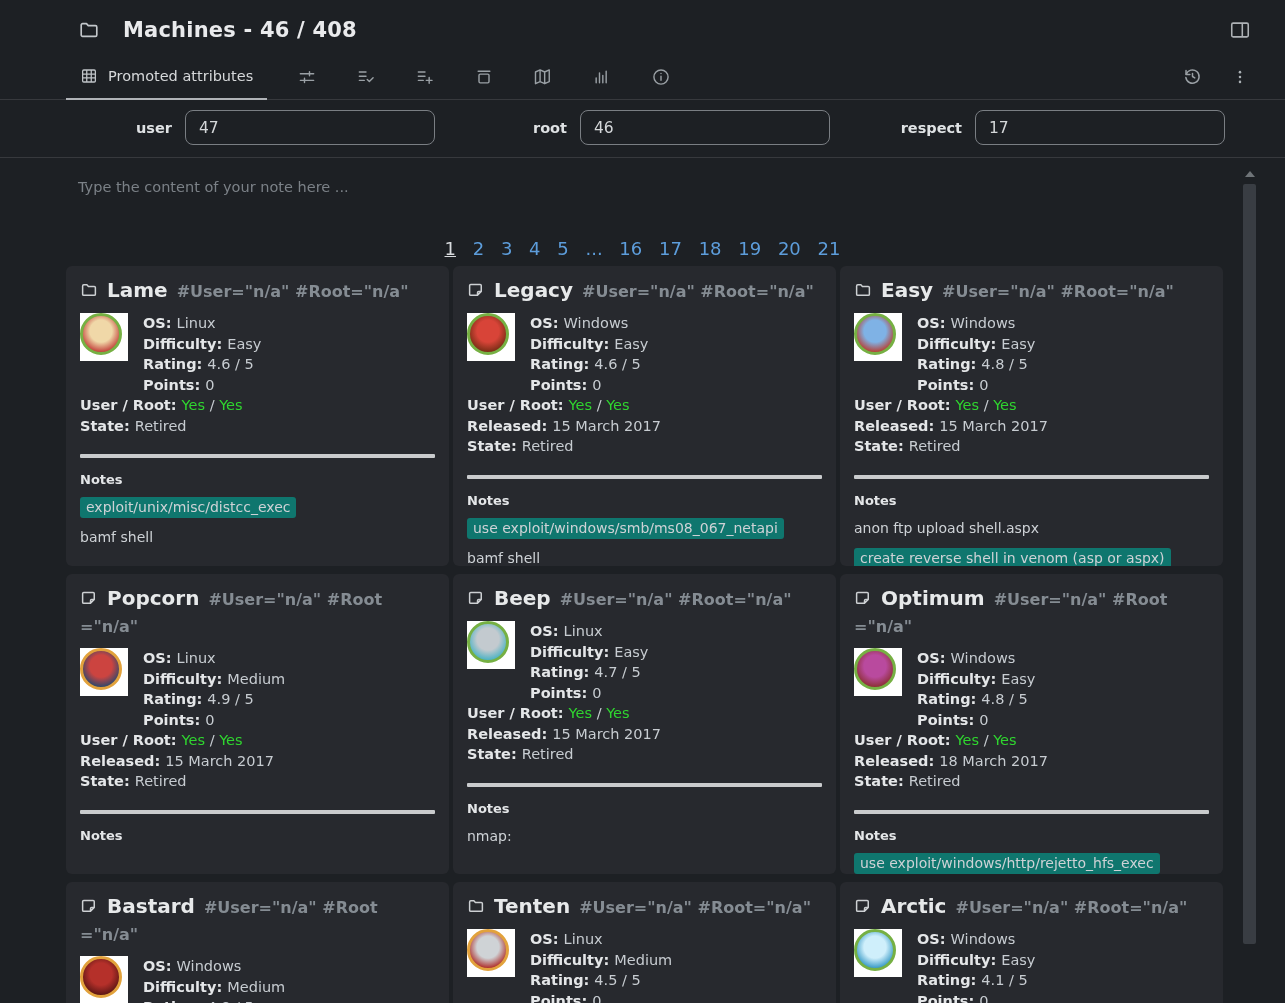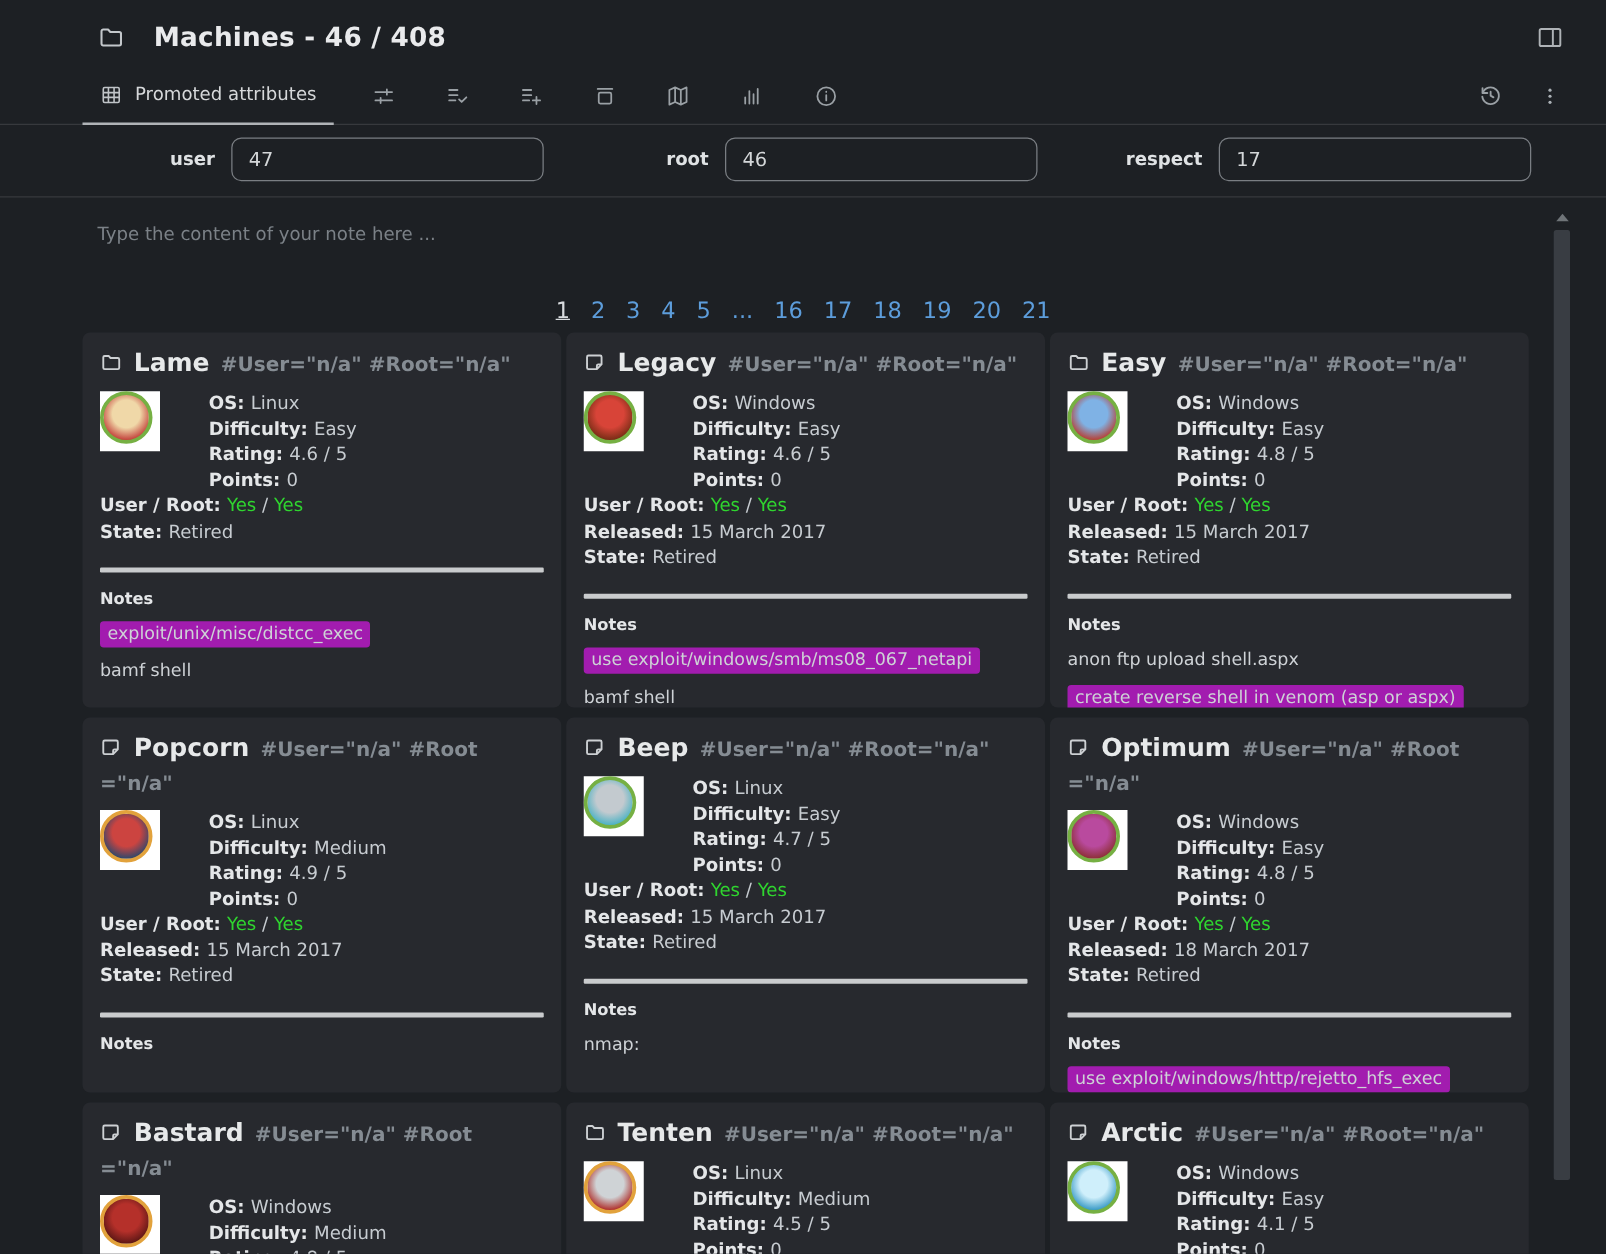--- a/index.html
+++ b/index.html
@@ -46,30 +46,30 @@
 
   
   .grid { margin:6px 62px 0 66px; display:grid; grid-template-columns:repeat(3,1fr);
           column-gap:4px; row-gap:8px; grid-auto-rows:300px; }
   .card { background:#27292e; border-radius:6px; padding:11px 14px 12px; overflow:hidden; }
   .card-head { font-size:20px; font-weight:700; color:#e7e9ea; line-height:1.35; }
   .card-head .hicon { display:inline-block; vertical-align:-2px; margin-right:9px; color:#cdd0d3; }
   .card-title { margin-right:9px; }
   .card-tags { font-size:16px; font-weight:600; color:#858c93; word-break:break-all; }
   .tw .card-head { padding-right:36px; }
-  .card-info { display:flex; margin-top:9px;gap:24px; }
+  .card-info { display:flex; margin-top:9px; }
   .avatar { width:48px; height:48px; background:#fff; flex:none; margin-right:15px; }
   .av-c { width:42px; height:42px; border-radius:50%; border:3px solid #76b043; }
   .line { font-size:14.5px; line-height:20.5px; color:#c7ccd1; }
   .lbl { color:#e4e6e8; font-weight:700; margin-right:5px; }
   .green { color:#2fd52f; }
   .rule { border:none; height:4px; background:#c9cbcd; border-radius:1px; margin-top:18px; }
   .notes-h { font-size:13px; font-weight:700; color:#e4e6e8; margin-top:14px; }
   .note { margin-top:10px; font-size:14px; color:#ced2d6; line-height:20px; }
-  .note .chip { background:#a21caf; padding:2px 6px 3px; border-radius:3px; }
+  .note .chip { background:#0f766e; padding:2px 6px 3px; border-radius:3px; }
 
   
   .scrollbar { position:absolute; top:166px; right:28px; bottom:0; width:15px; }
   .sb-arrow { width:0; height:0; border-left:5px solid transparent; border-right:5px solid transparent;
               border-bottom:6px solid #6f7478; margin:5px auto 7px; }
   .sb-thumb { width:13px; height:760px; margin:0 auto; background:#393d43; border-radius:2px; }
 </style>
 </head>
 <body>
 

